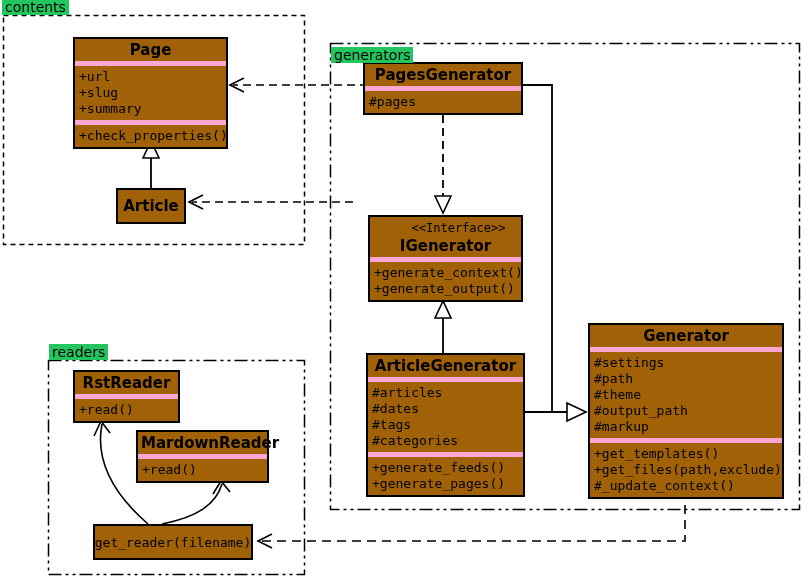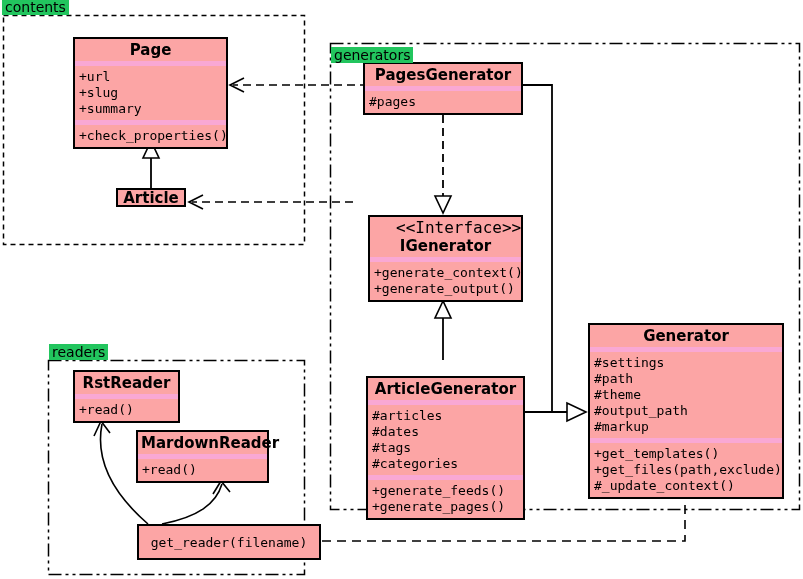--- a/index.html
+++ b/index.html
@@ -1,23 +1,23 @@
 <!DOCTYPE html>
 <html><head>
 <meta charset="utf-8">
 <style>
   * { margin:0; padding:0; box-sizing:border-box; }
   html,body { background:#ffffff; }
   body { font-family:"DejaVu Sans", sans-serif; color:#000; }
   #stage { position:relative; width:803px; height:579px; background:#fff; overflow:hidden; }
   svg.lines { position:absolute; left:0; top:0; z-index:1; }
   .pkg-label { position:absolute; z-index:3; background:#22c55e; padding:0 3px; font-size:14px; line-height:16px; color:#000; }
-  .cls { position:absolute; z-index:2; background:#fca5a5; border:2px solid #000; }
+  .cls { position:absolute; z-index:2; background:#a16207; border:2px solid #000; }
   .cls-title { font-weight:bold; font-size:15px; line-height:18px; text-align:center; padding:2px 3px; white-space:pre; }
-  .cls-stereo { font-family:"DejaVu Sans Mono", monospace; font-size:16px; line-height:14px; text-align:center; padding-top:4px;padding-left:26px; }
+  .cls-stereo { font-family:"DejaVu Sans Mono", monospace; font-size:12px; line-height:14px; text-align:center; padding-top:4px;padding-left:26px; }
   .cls-sec { border-top:5px solid #f9a8d4; padding:3px 0 3px 4px; }
   .member { font-family:"DejaVu Sans Mono", monospace; font-size:13px; line-height:16px; white-space:pre; }
   .solo { display:flex; align-items:center; justify-content:center; }
   .fn-text { font-family:"DejaVu Sans Mono", monospace; font-size:13px; white-space:pre; }
 </style>
 </head>
 <body>
 
 <div id="stage">
 
@@ -83,41 +83,41 @@
     <div class="cls-sec">
       <div class="member">+url</div>
       <div class="member">+slug</div>
       <div class="member">+summary</div>
     </div>
     <div class="cls-sec">
       <div class="member">+check_properties()</div>
     </div>
   </div>
 
-  <div class="cls solo" style="left:116px; top:188px; width:70px; height:19px;">
+  <div class="cls solo" style="left:116px; top:188px; width:70px; height:36px;">
     <div class="cls-title" style="padding:0;">Article</div>
   </div>
 
   <div class="cls" style="left:363px; top:62px; width:160px;">
     <div class="cls-title">PagesGenerator</div>
     <div class="cls-sec">
       <div class="member">#pages</div>
     </div>
   </div>
 
   <div class="cls" style="left:368px; top:215px; width:155px;">
     <div class="cls-stereo">&lt;&lt;Interface&gt;&gt;</div>
     <div class="cls-title">IGenerator</div>
     <div class="cls-sec">
       <div class="member">+generate_context()</div>
       <div class="member">+generate_output()</div>
     </div>
   </div>
 
-  <div class="cls" style="left:366px; top:376px; width:159px;">
+  <div class="cls" style="left:366px; top:353px; width:159px;">
     <div class="cls-title">ArticleGenerator</div>
     <div class="cls-sec">
       <div class="member">#articles</div>
       <div class="member">#dates</div>
       <div class="member">#tags</div>
       <div class="member">#categories</div>
     </div>
     <div class="cls-sec">
       <div class="member">+generate_feeds()</div>
       <div class="member">+generate_pages()</div>
@@ -147,17 +147,17 @@
     </div>
   </div>
 
   <div class="cls" style="left:136px; top:430px; width:133px;">
     <div class="cls-title">MardownReader</div>
     <div class="cls-sec">
       <div class="member">+read()</div>
     </div>
   </div>
 
-  <div class="cls solo" style="left:93px; top:524px; width:184px; height:36px;margin-left:44px;">
+  <div class="cls solo" style="left:93px; top:524px; width:160px; height:36px;">
     <div class="fn-text">get_reader(filename)</div>
   </div>
 
 </div>
 
 </body></html>

